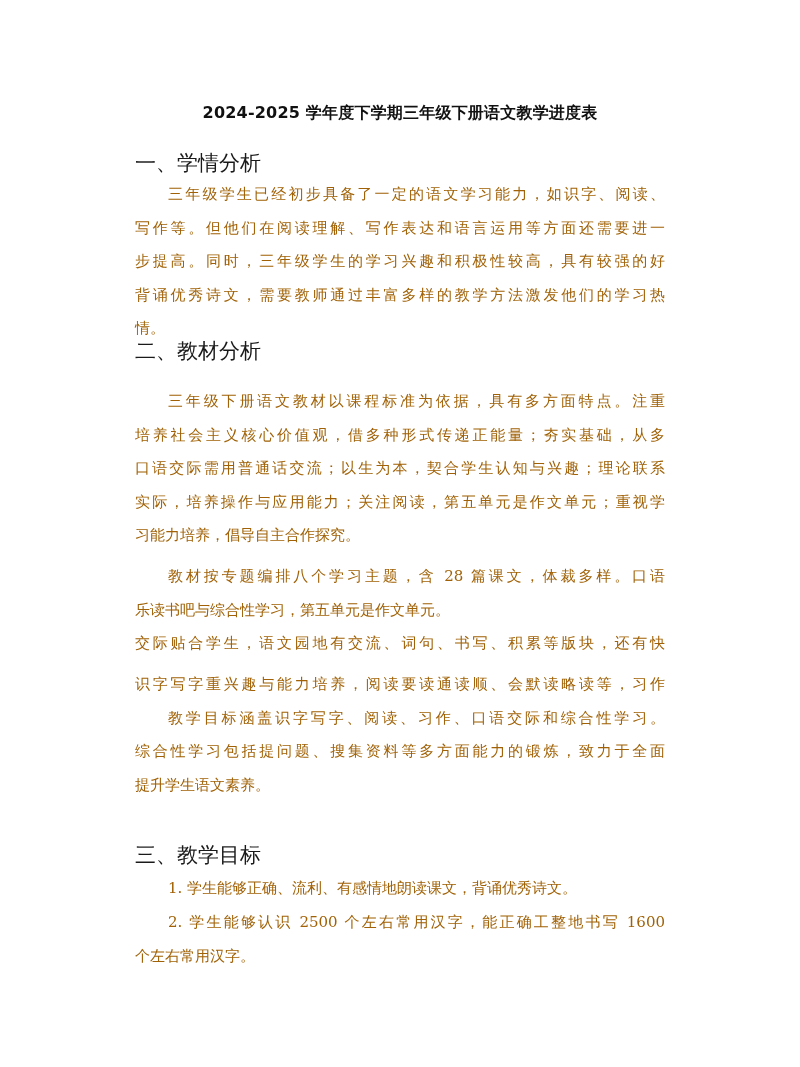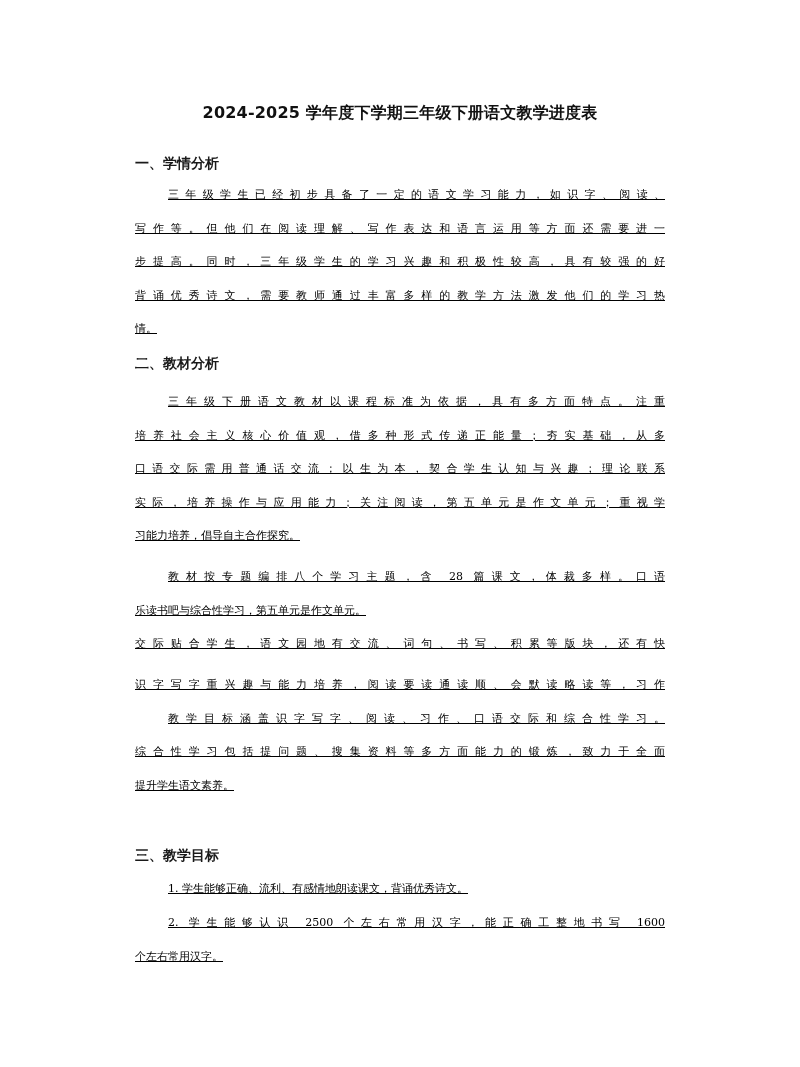--- a/index.html
+++ b/index.html
@@ -32,34 +32,33 @@
       font-size: 16px;
       line-height: 30px;
       letter-spacing: 0.2px;
       color: #111;
       white-space: nowrap;
     }
     .heading {
       position: absolute;
       left: 0;
       font-family: "DejaVu Sans", "Liberation Sans", sans-serif;
-      font-weight: bold;
-      font-size: 14px;
+      font-weight: normal;
+      font-size: 21px;
       line-height: 30px;
       color: #1a1a1a;
       white-space: nowrap;
     }
     .para {
       position: absolute;
       left: 0;
       width: 530px;
-      font-size: 11px;
+      font-size: 15px;
       line-height: 33.5px;
-      color: #000000;
-      text-decoration: underline;
+      color: #a16207;
     }
     .line {
       display: block;
       white-space: nowrap;
       text-align: justify;
       text-align-last: justify;
       height: 33.5px;
     }
     .line.last {
       text-align-last: left;
@@ -77,21 +76,21 @@
 
   <div class="heading" style="top:148px;">一、学情分析</div>
   <div class="para" style="top:178px;">
     <span class="line indent">三年级学生已经初步具备了一定的语文学习能力，如识字、阅读、</span>
     <span class="line">写作等。但他们在阅读理解、写作表达和语言运用等方面还需要进一</span>
     <span class="line">步提高。同时，三年级学生的学习兴趣和积极性较高，具有较强的好</span>
     <span class="line">背诵优秀诗文，需要教师通过丰富多样的教学方法激发他们的学习热</span>
     <span class="line last">情。</span>
   </div>
 
-  <div class="heading" style="top:348px;">二、教材分析</div>
+  <div class="heading" style="top:336px;">二、教材分析</div>
   <div class="para" style="top:385px;">
     <span class="line indent">三年级下册语文教材以课程标准为依据，具有多方面特点。注重</span>
     <span class="line">培养社会主义核心价值观，借多种形式传递正能量；夯实基础，从多</span>
     <span class="line">口语交际需用普通话交流；以生为本，契合学生认知与兴趣；理论联系</span>
     <span class="line">实际，培养操作与应用能力；关注阅读，第五单元是作文单元；重视学</span>
     <span class="line last">习能力培养，倡导自主合作探究。</span>
   </div>
   <div class="para" style="top:560px;">
     <span class="line indent">教材按专题编排八个学习主题，含 28 篇课文，体裁多样。口语</span>
     <span class="line last">乐读书吧与综合性学习，第五单元是作文单元。</span>

